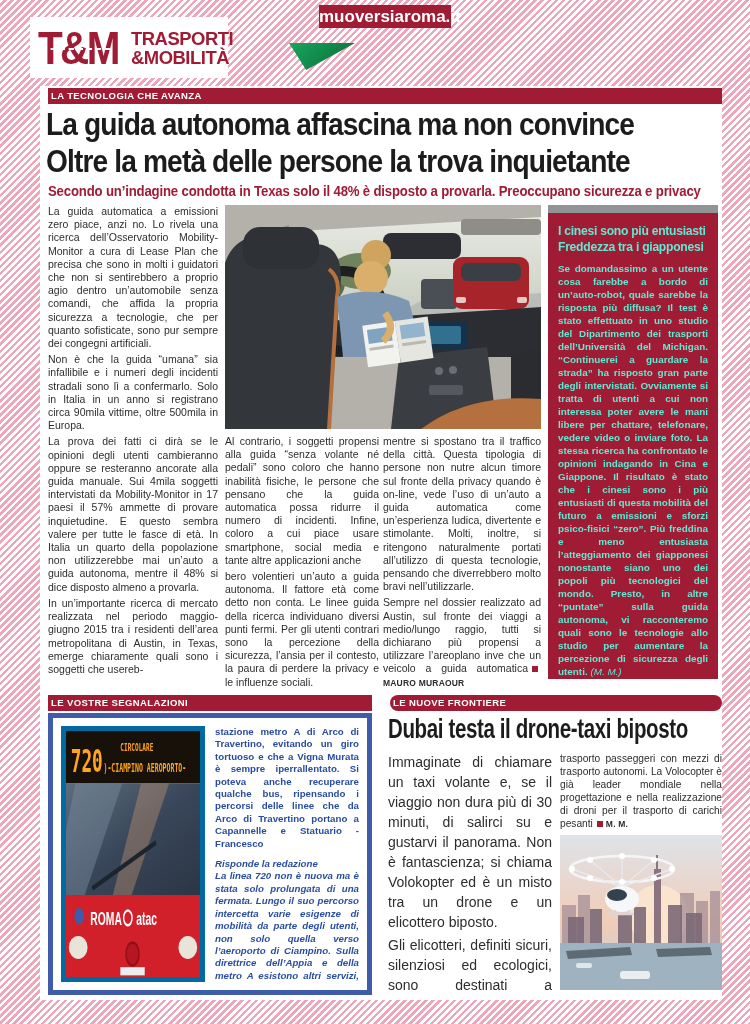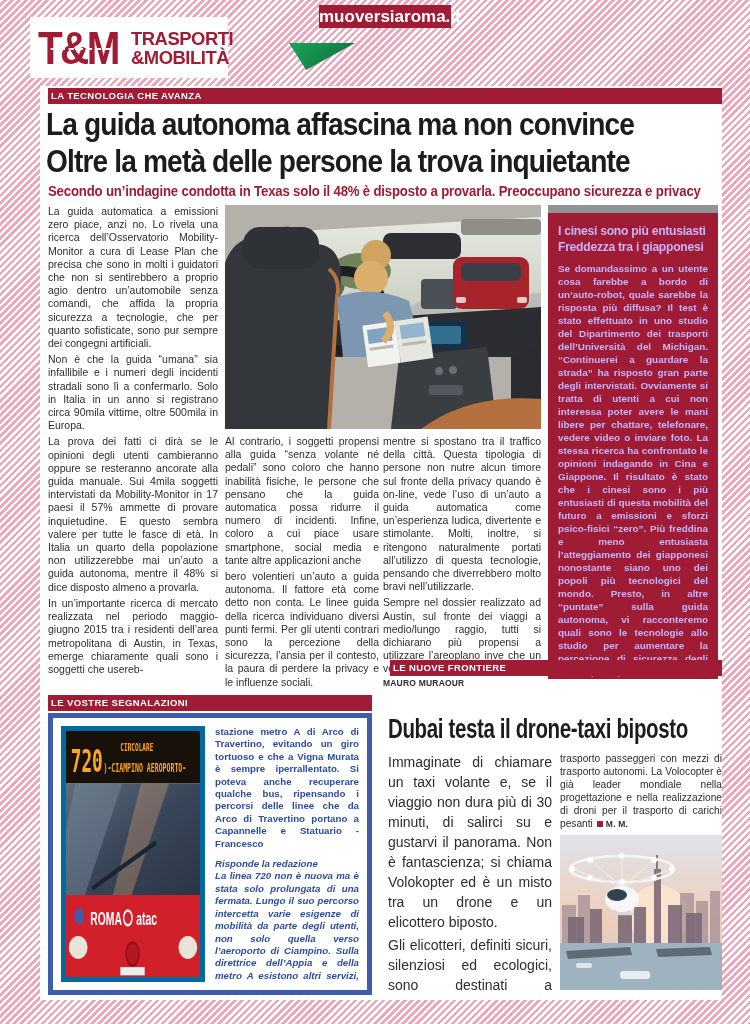--- a/index.html
+++ b/index.html
@@ -36,21 +36,21 @@
 
   
   .col{position:absolute;color:#2e2d2c;font-size:10.5px;line-height:13.2px;text-align:justify;overflow:hidden;}
   .col p{margin:0 0 3px 0;}
   .sq{display:inline-block;width:6px;height:6px;background:var(--crimson);margin:0 3px 0 4px;}
   .by{font-size:8.5px;font-weight:700;color:#2e2d2c;letter-spacing:.2px;}
 
   
   .sidebar{position:absolute;left:508px;top:119px;width:170px;}
   .sidebar .strip{height:8px;background:#909497;}
-  .sidebar .box{background:var(--crimson);color:#c4b5fd;height:466px;overflow:hidden;
+  .sidebar .box{background:var(--crimson);color:#5eead4;height:466px;overflow:hidden;
                 padding:10px 10px 8px 10px;box-sizing:border-box;}
   .sidebar h3{margin:0 0 8px 0;font-size:13.5px;line-height:15.5px;letter-spacing:-.3px;
               transform:scaleX(.9);transform-origin:left top;white-space:nowrap;}
   .sidebar .sbody{font-size:9.9px;line-height:13px;font-weight:700;text-align:justify;}
   .sig{font-style:italic;font-weight:400;}
 
   
   .segbox{position:absolute;left:8px;top:627px;width:324px;height:282px;box-sizing:border-box;
           border:5px solid var(--blue);background:#fff;display:flex;gap:10px;padding:8px;overflow:hidden;}
   .segcol{width:144px;color:var(--blueText);font-size:9.7px;line-height:12.4px;font-weight:700;
@@ -204,21 +204,21 @@
           </svg>
         </div>
       </div>
       <div class="segcol">
         <p>stazione metro A di Arco di Travertino, evitando un giro tortuoso e che a Vigna Murata è sempre iperrallentato. Si poteva anche recuperare qualche bus, ripensando i percorsi delle linee che da Arco di Travertino portano a Capannelle e Statuario - Francesco</p>
         <p class="reply-title">Risponde la redazione</p>
         <p class="reply">La linea 720 non è nuova ma è stata solo prolungata di una fermata. Lungo il suo percorso intercetta varie esigenze di mobilità da parte degli utenti, non solo quella verso l’aeroporto di Ciampino. Sulla direttrice dell’Appia e della metro A esistono altri servizi, seppur privati, rivolti esclusivamente a chi arriva o parte dallo scalo di Ciampino.</p>
       </div>
     </div>
 
-    <div class="kicker" style="left:350px;top:574px;width:332px;">LE NUOVE FRONTIERE</div>
+    <div class="kicker" style="left:350px;top:609px;width:332px;border-radius:8px;">LE NUOVE FRONTIERE</div>
     <div class="fr-headline">Dubai testa il drone-taxi biposto</div>
 
     <div class="col" style="left:348px;top:666px;width:164px;height:245px;font-size:14px;line-height:20px;">
       <p>Immaginate di chiamare un taxi volante e, se il viaggio non dura più di 30 minuti, di salirci su e gustarvi il panorama. Non è fantascienza; si chiama Volokopter ed è un misto tra un drone e un elicottero biposto.</p>
       <p>Gli elicotteri, definiti sicuri, silenziosi ed ecologici, sono destinati a rivoluzionare la mobilità delle metropoli, dove approderanno nel medio periodo. Quest’anno, Volocopter, insieme all’Autorità stradale e trasporti di Dubai ha stipulato un accordo che per la prima volta prevede la diffusione a livello globale del velivolo. Entro il 2030 Dubai intende effettuare il 25% del suo</p>
     </div>
 
     <div class="col" style="left:520px;top:666px;width:162px;height:245px;font-size:10.2px;line-height:13px;">
       <p><span>trasporto passeggeri con mezzi di trasporto autonomi. La Volocopter è già leader mondiale nella progettazione e nella realizzazione di droni per il trasporto di carichi pesanti</span><span class="sq"></span><span class="by">M. M.</span></p>
       <div style="width:162px;height:155px;margin-top:4px;">

